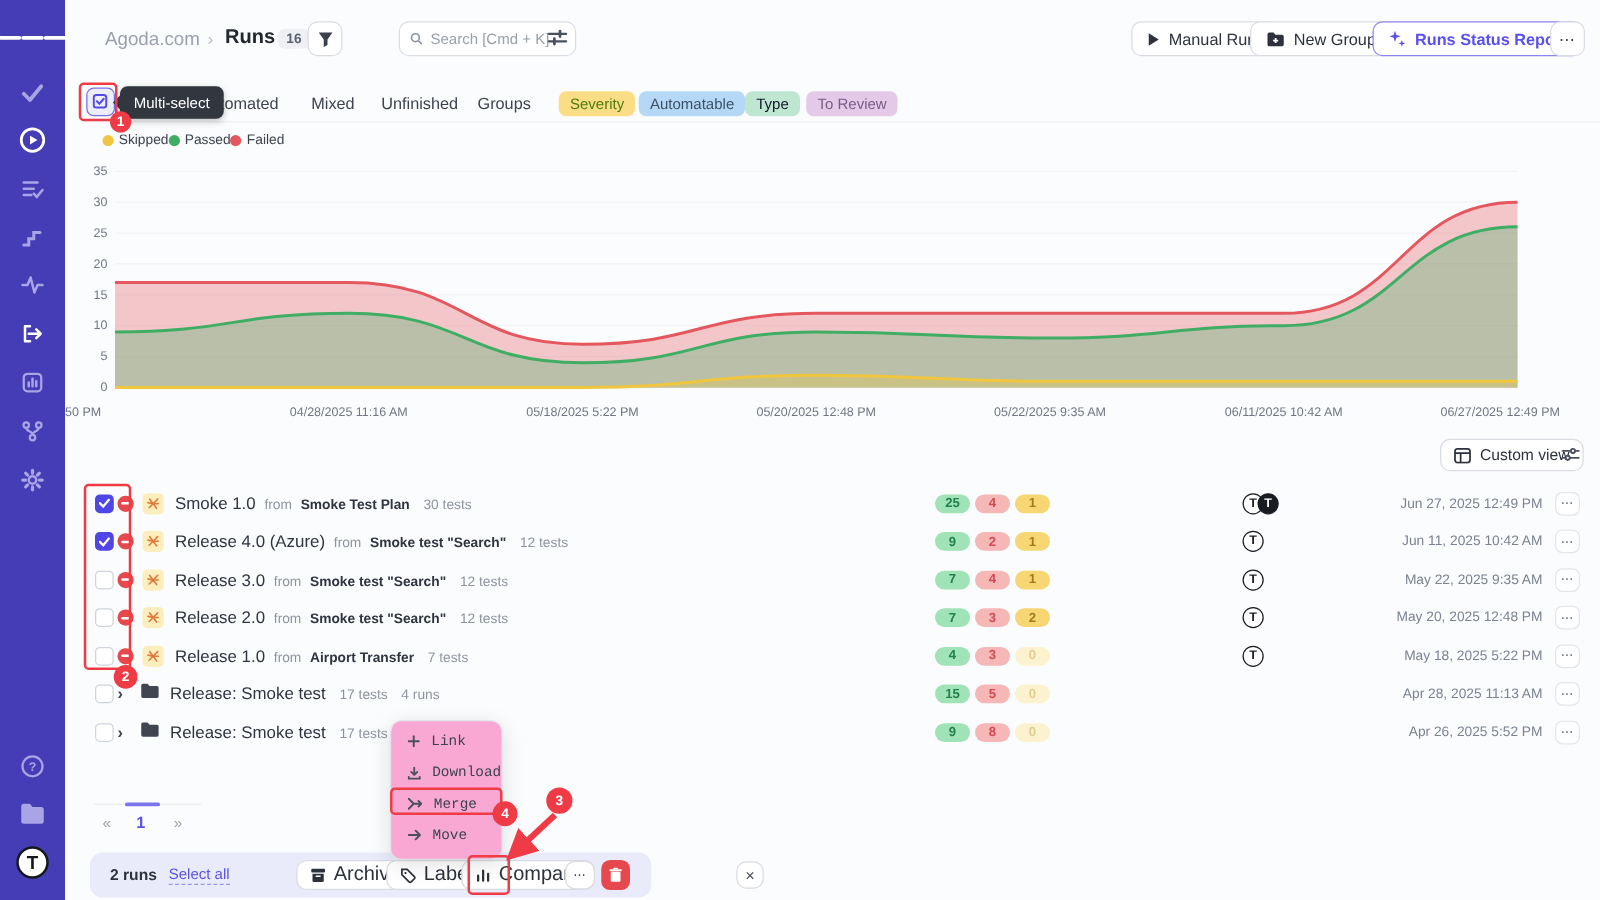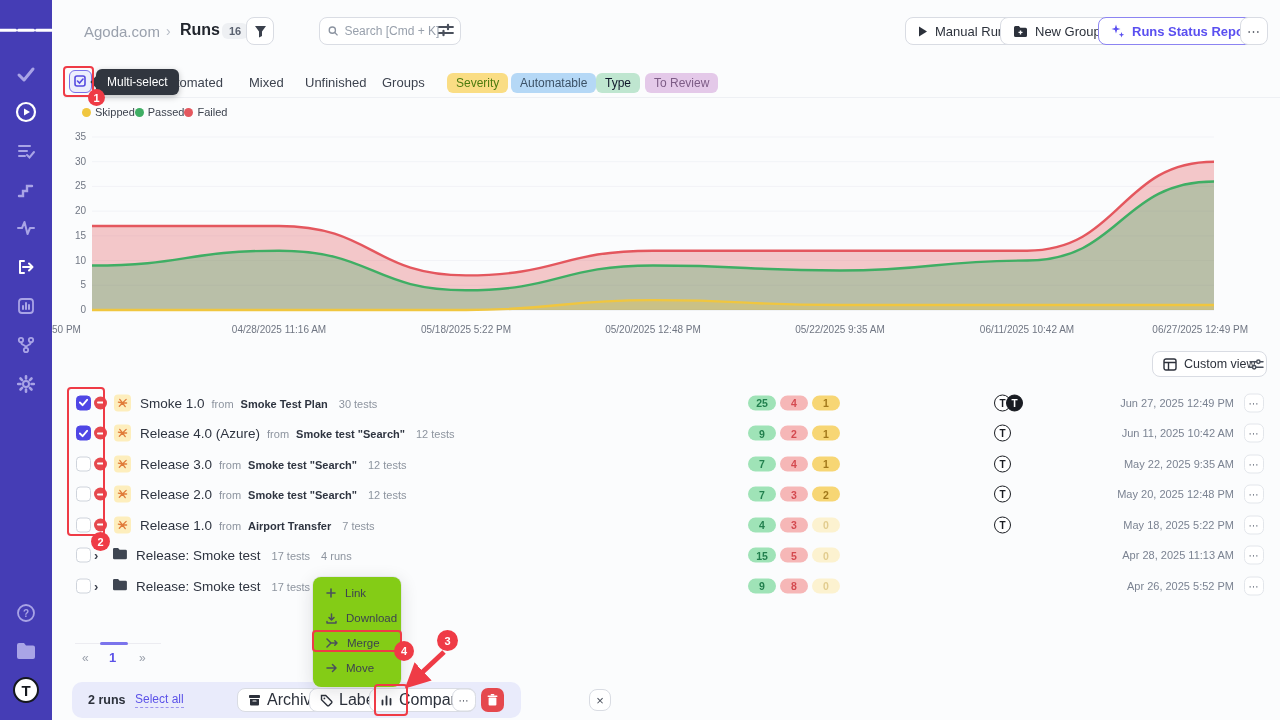--- a/index.html
+++ b/index.html
@@ -75,21 +75,21 @@
   .b-fail { background:#f6b7b7; color:#d4494f; }
   .b-skip { background:#f7d674; color:#a2791c; }
   .b-skip.muted { background:#fcf2d0; color:#e2cc8e; }
   .avs { left:994px; display:flex; }
   .av { width:17px; height:17px; border-radius:50%; background:#fff; border:1.6px solid #191c22; color:#191c22; font-size:10px; font-weight:700; display:flex; align-items:center; justify-content:center; }
   .av.dark { background:#191c22; color:#fff; margin-left:-5px; }
   .r-date { right:46px; font-size:11px; color:#7b8392; text-align:right; }
   .r-more { left:1244px; width:20px; height:19px; background:#fff; border:1px solid #e3e6eb; border-radius:6px; color:#5a6270; font-size:10px; display:flex; align-items:center; justify-content:center; letter-spacing:1px; cursor:pointer; }
 
   
-  .menu { position:absolute; left:313px; top:577px; width:88px; height:110px; background:#84cc16; border-radius:8px; box-shadow:0 4px 18px rgba(25,28,40,.14), 0 0 0 1px #eef0f3; z-index:40; }
+  .menu { position:absolute; left:313px; top:577px; width:88px; height:110px; background:#f9a8d4; border-radius:8px; box-shadow:0 4px 18px rgba(25,28,40,.14), 0 0 0 1px #eef0f3; z-index:40;font-family:Liberation Mono, monospace; }
   .mi { position:absolute; left:0; width:100%; height:24px; display:flex; align-items:center; gap:9px; padding-left:13px; font-size:11.5px; color:#3d434f; cursor:pointer; }
   .mi svg { color:#4a505c; }
 
   
   .pag-line  { position:absolute; left:75px; top:643px; width:86px; height:1px; background:#ececf1; }
   .pag-line i{ position:absolute; left:25px; top:-1px; width:28px; height:3px; background:#7b74ec; border-radius:2px; display:block; }
   .pag-prev { position:absolute; left:82px;  top:651px; font-size:12px; color:#9aa0ab; cursor:pointer; }
   .pag-page { position:absolute; left:109px; top:650px; font-size:13px; color:#5b52e8; font-weight:600; cursor:pointer; }
   .pag-next { position:absolute; left:139px; top:651px; font-size:12px; color:#9aa0ab; cursor:pointer; }
 

